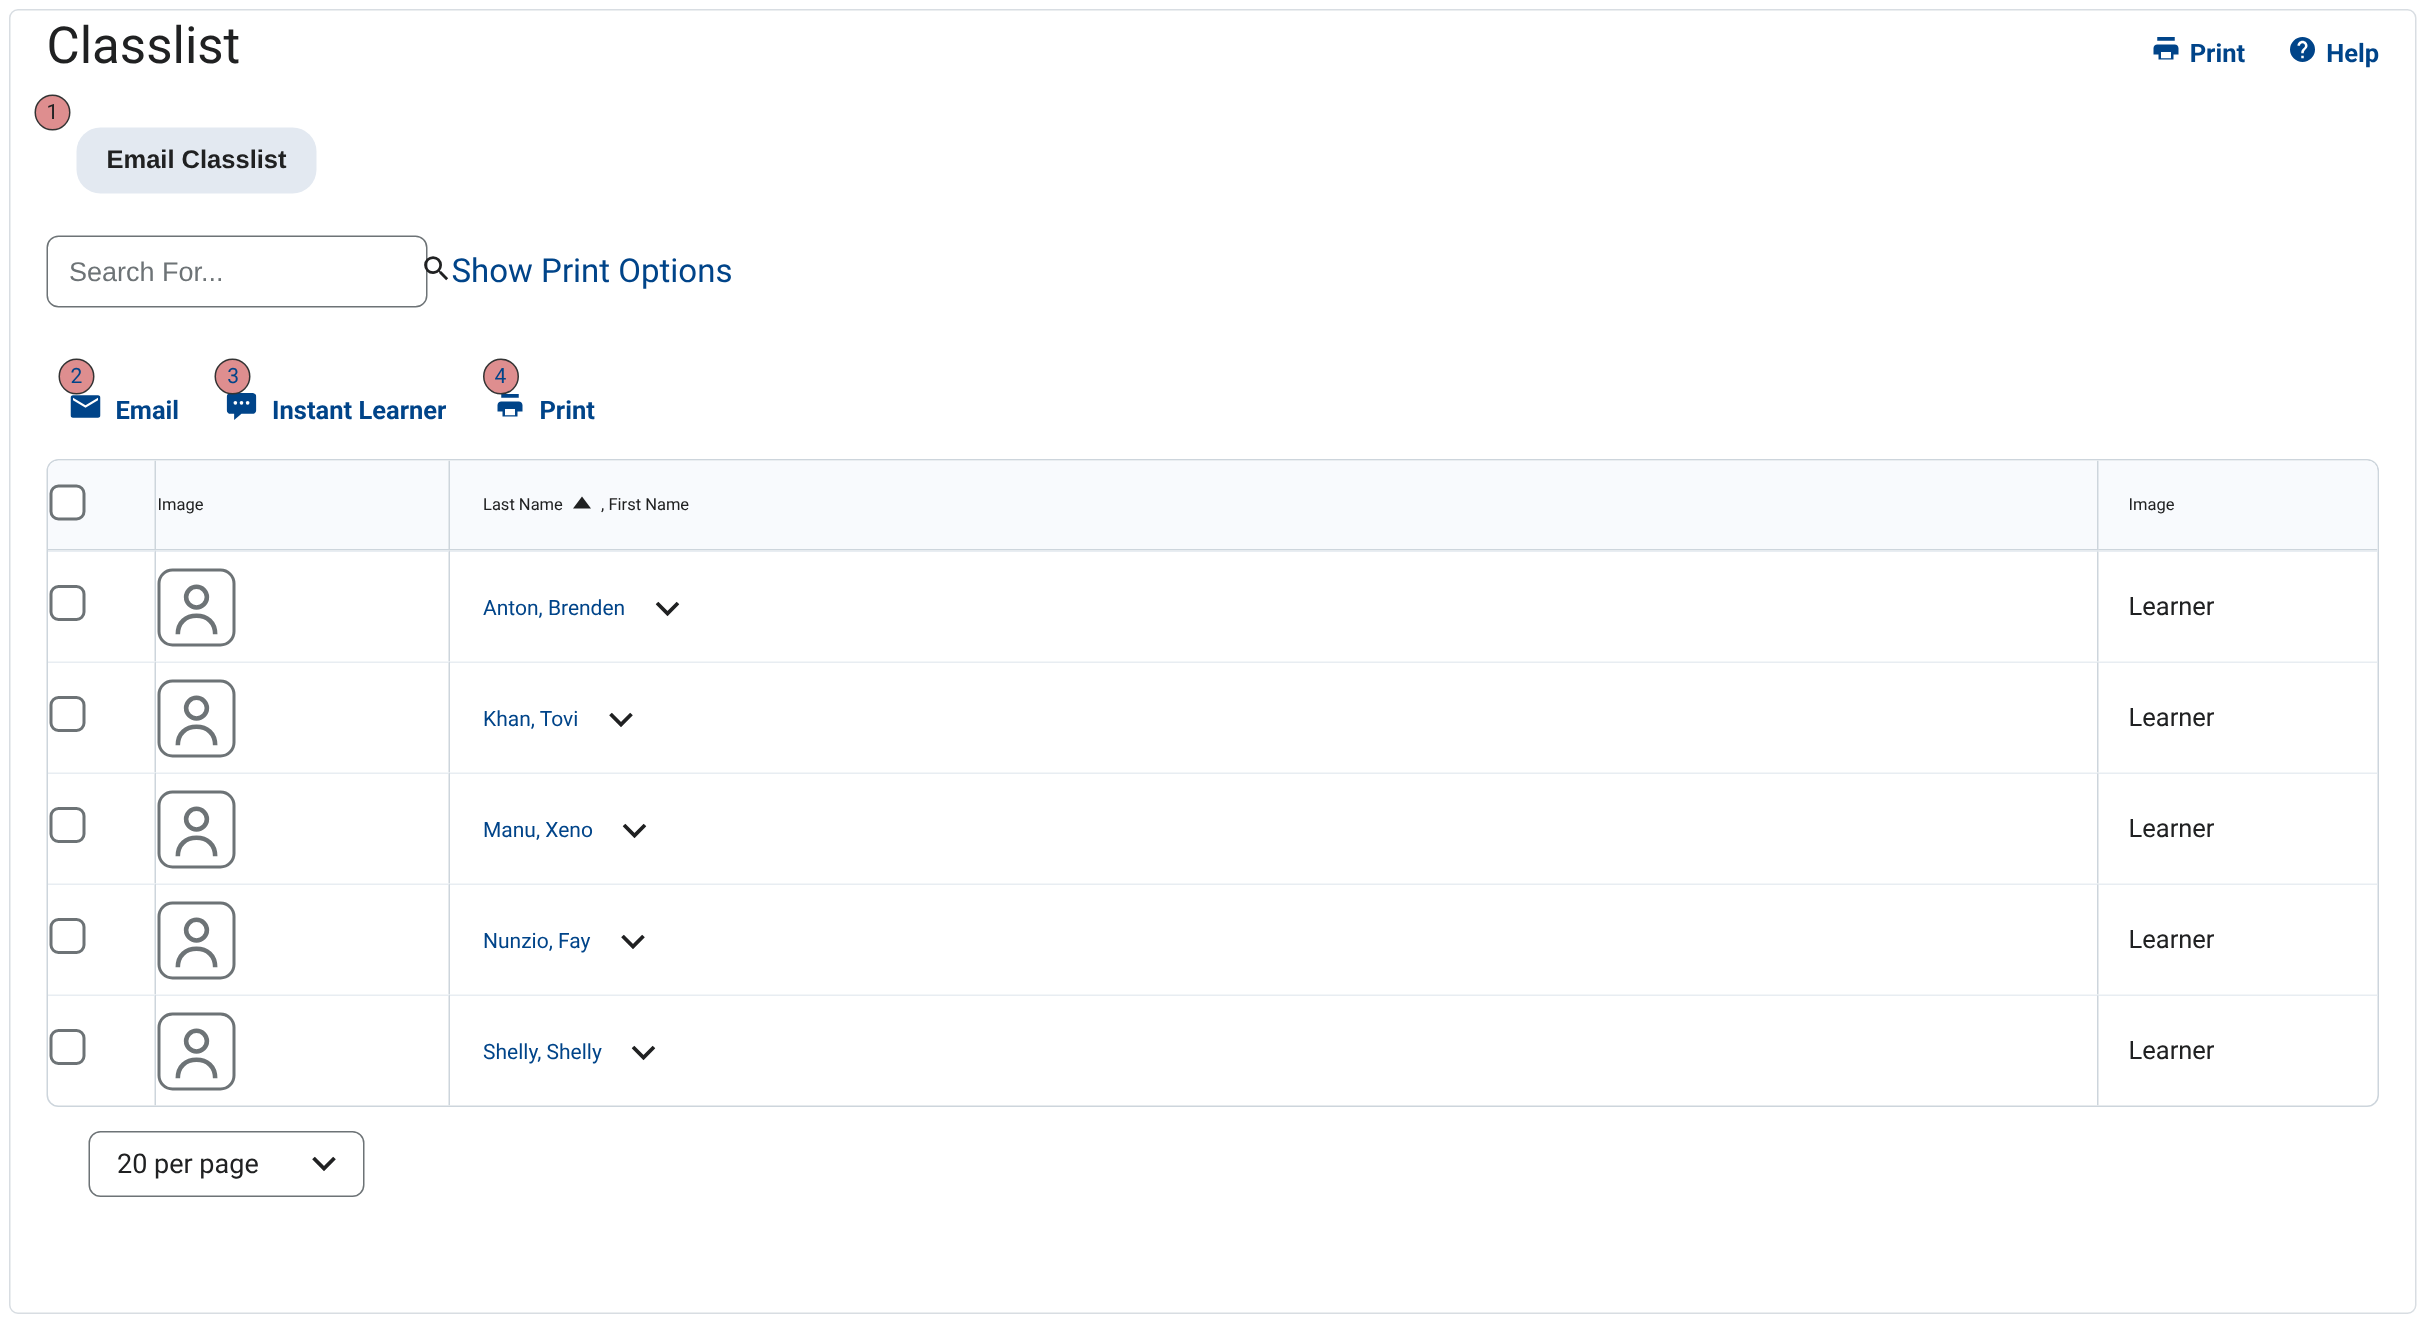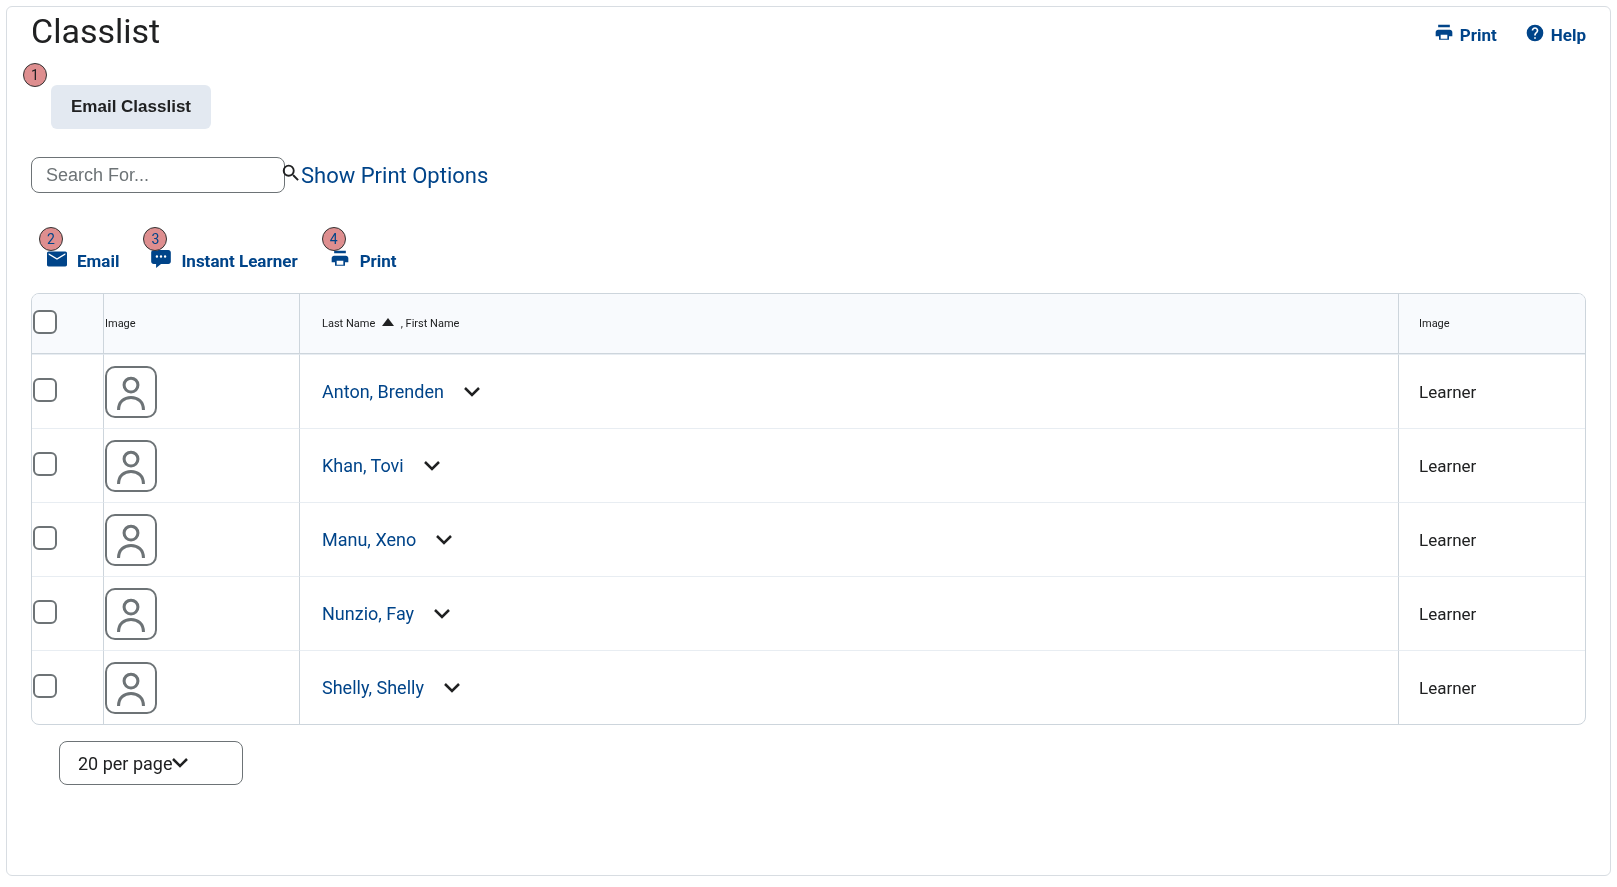--- a/index.html
+++ b/index.html
@@ -47,42 +47,42 @@
   .header-link svg { fill: #004489; }
 
   .btn-container {
     position: relative;
     display: inline-block;
     margin-top: 34px;
   }
   .btn-secondary {
     background: #e3e9f1;
     border: none;
-    border-radius: 6px;
+    border-radius: 16px;
     padding: 12px 20px;
     font-size: 17px;
     font-weight: 700;
     color: #202122;
     cursor: pointer;
     margin-left: 20px;
   }
 
   .search-row {
     display: flex;
     align-items: center;
     gap: 16px;
     margin-top: 28px;
   }
   .search-box {
     display: flex;
     align-items: center;
     border: 1px solid #6d7376;
     border-radius: 8px;
     width: 254px;
-    height: 36px;
+    height: 48px;
     padding: 0 12px;
   }
   .search-input {
     flex: 1;
     border: none;
     outline: none;
     font-size: 18px;
     color: #202122;
     background: transparent;
   }
@@ -181,21 +181,21 @@
   }
   .avatar svg { stroke: #6d7376; fill: none; stroke-width: 2.2; }
 
   .name-cell {
     display: inline-flex;
     align-items: center;
     gap: 20px;
   }
   .name-link {
     color: #004489;
-    font-size: 18px;
+    font-size: 14px;
     cursor: pointer;
   }
   .chevron {
     cursor: pointer;
     display: inline-flex;
   }
   .chevron svg { stroke: #202122; fill: none; stroke-width: 2.5; }
 
   .sort-ind {
     display: inline-block;
@@ -211,21 +211,21 @@
     margin-top: 16px;
     margin-left: 28px;
   }
   .select {
     border: 1px solid #6d7376;
     border-radius: 8px;
     height: 44px;
     width: 184px;
     display: inline-flex;
     align-items: center;
-    justify-content: flex-start;
+    justify-content: space-between;
     padding: 0 18px;
     font-size: 18px;
     cursor: pointer;
     background: #fff;
   }
 </style>
 </head>
 <body>
 
 <div class="page-frame">

